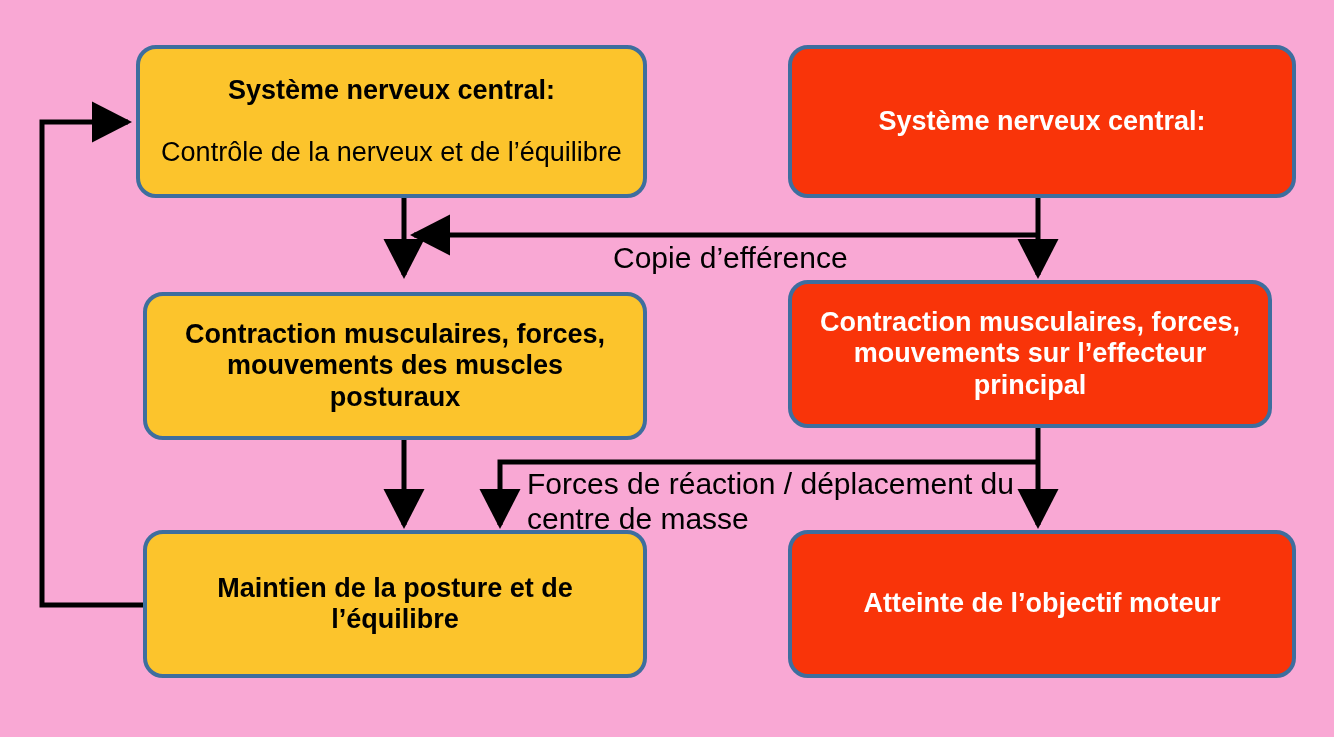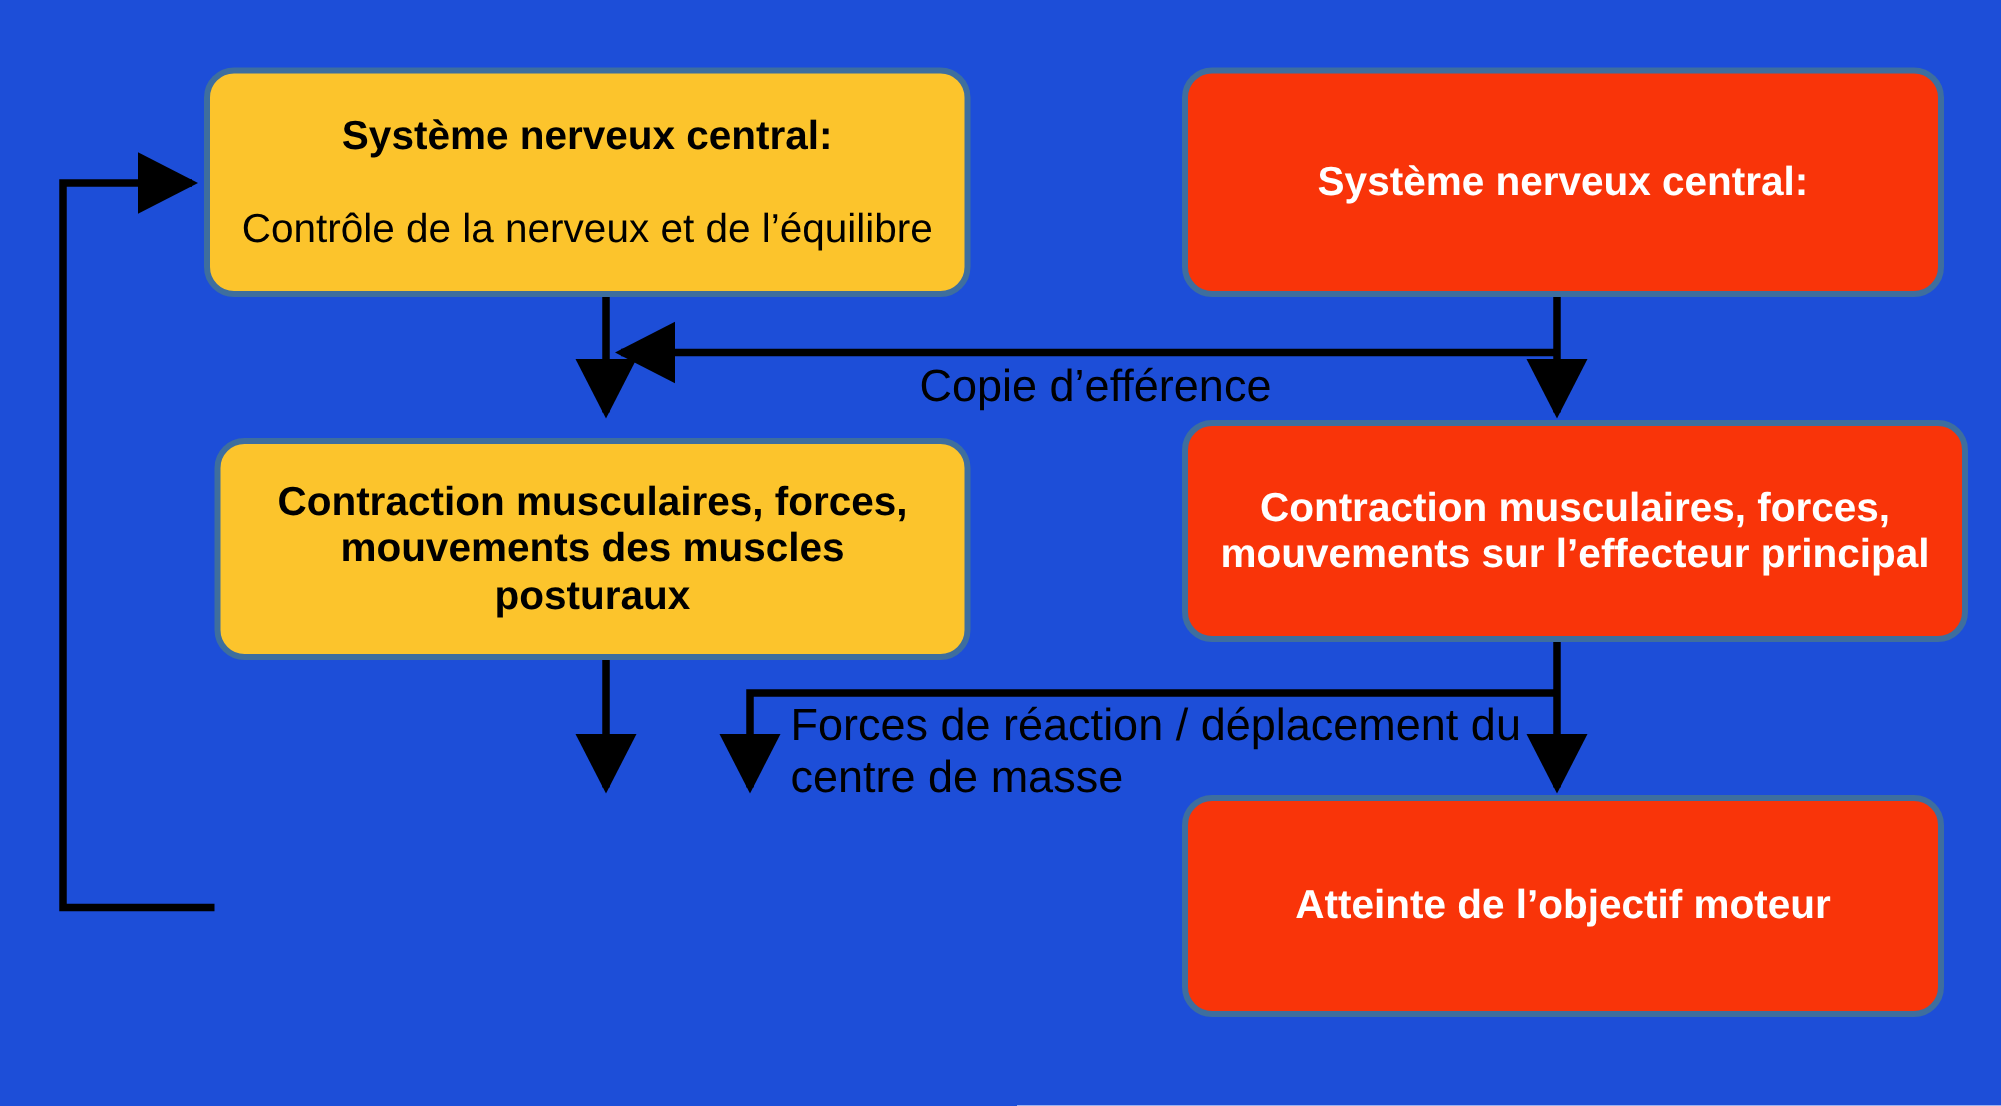--- a/index.html
+++ b/index.html
@@ -4,21 +4,21 @@
 <style>
   html, body {
     margin: 0;
     padding: 0;
     background: #ffffff;
   }
   #canvas {
     position: relative;
     width: 1334px;
     height: 737px;
-    background: #1d4ed8;
+    background: #f9a8d4;
     overflow: hidden;
     font-family: "Liberation Sans", sans-serif;
   }
   #edges {
     position: absolute;
     left: 0;
     top: 0;
     width: 1334px;
     height: 737px;
     pointer-events: none;
@@ -51,21 +51,21 @@
     white-space: pre-line;
   }
   .node.bold .txt { font-weight: bold; }
   .node .l1 { font-weight: bold; display: block; }
   .node .l2 { font-weight: normal; display: block; }
 
   
   #node-cns-posture   { left: 136px; top: 45px;  width: 511px; height: 153px; }
   #node-cns-effector  { left: 788px; top: 45px;  width: 508px; height: 153px; }
   #node-contraction-postural { left: 143px; top: 292px; width: 504px; height: 148px; }
-  #node-contraction-effector { left: 788px; top: 280px; width: 524px; height: 148px; }
+  #node-contraction-effector { left: 788px; top: 280px; width: 484px; height: 148px; }
   #node-maintien      { left: 143px; top: 530px; width: 504px; height: 148px; }
   #node-atteinte      { left: 788px; top: 530px; width: 508px; height: 148px; text-align: center; }
 
   .edge-label {
     position: absolute;
     font-size: 30px;
     color: #000000;
     line-height: 1.18;
     white-space: pre-line;
     z-index: 3;
@@ -114,20 +114,23 @@
   </div>
 
   <div class="node yellow bold" id="node-contraction-postural">
     <span class="txt">Contraction musculaires, forces, mouvements des muscles posturaux</span>
   </div>
 
   <div class="node red bold" id="node-contraction-effector">
     <span class="txt">Contraction musculaires, forces, mouvements sur l’effecteur principal</span>
   </div>
 
+  <div class="node yellow bold" id="node-maintien">
+    <span class="txt">Maintien de la posture et de l’équilibre</span>
+  </div>
 
   <div class="node red bold" id="node-atteinte">
     <span class="txt">Atteinte de l’objectif moteur</span>
   </div>
 
   <div class="edge-label" id="label-copie-efference">Copie d’efférence</div>
 
   <div class="edge-label" id="label-forces-reaction">Forces de réaction / déplacement du
 centre de masse</div>
 

